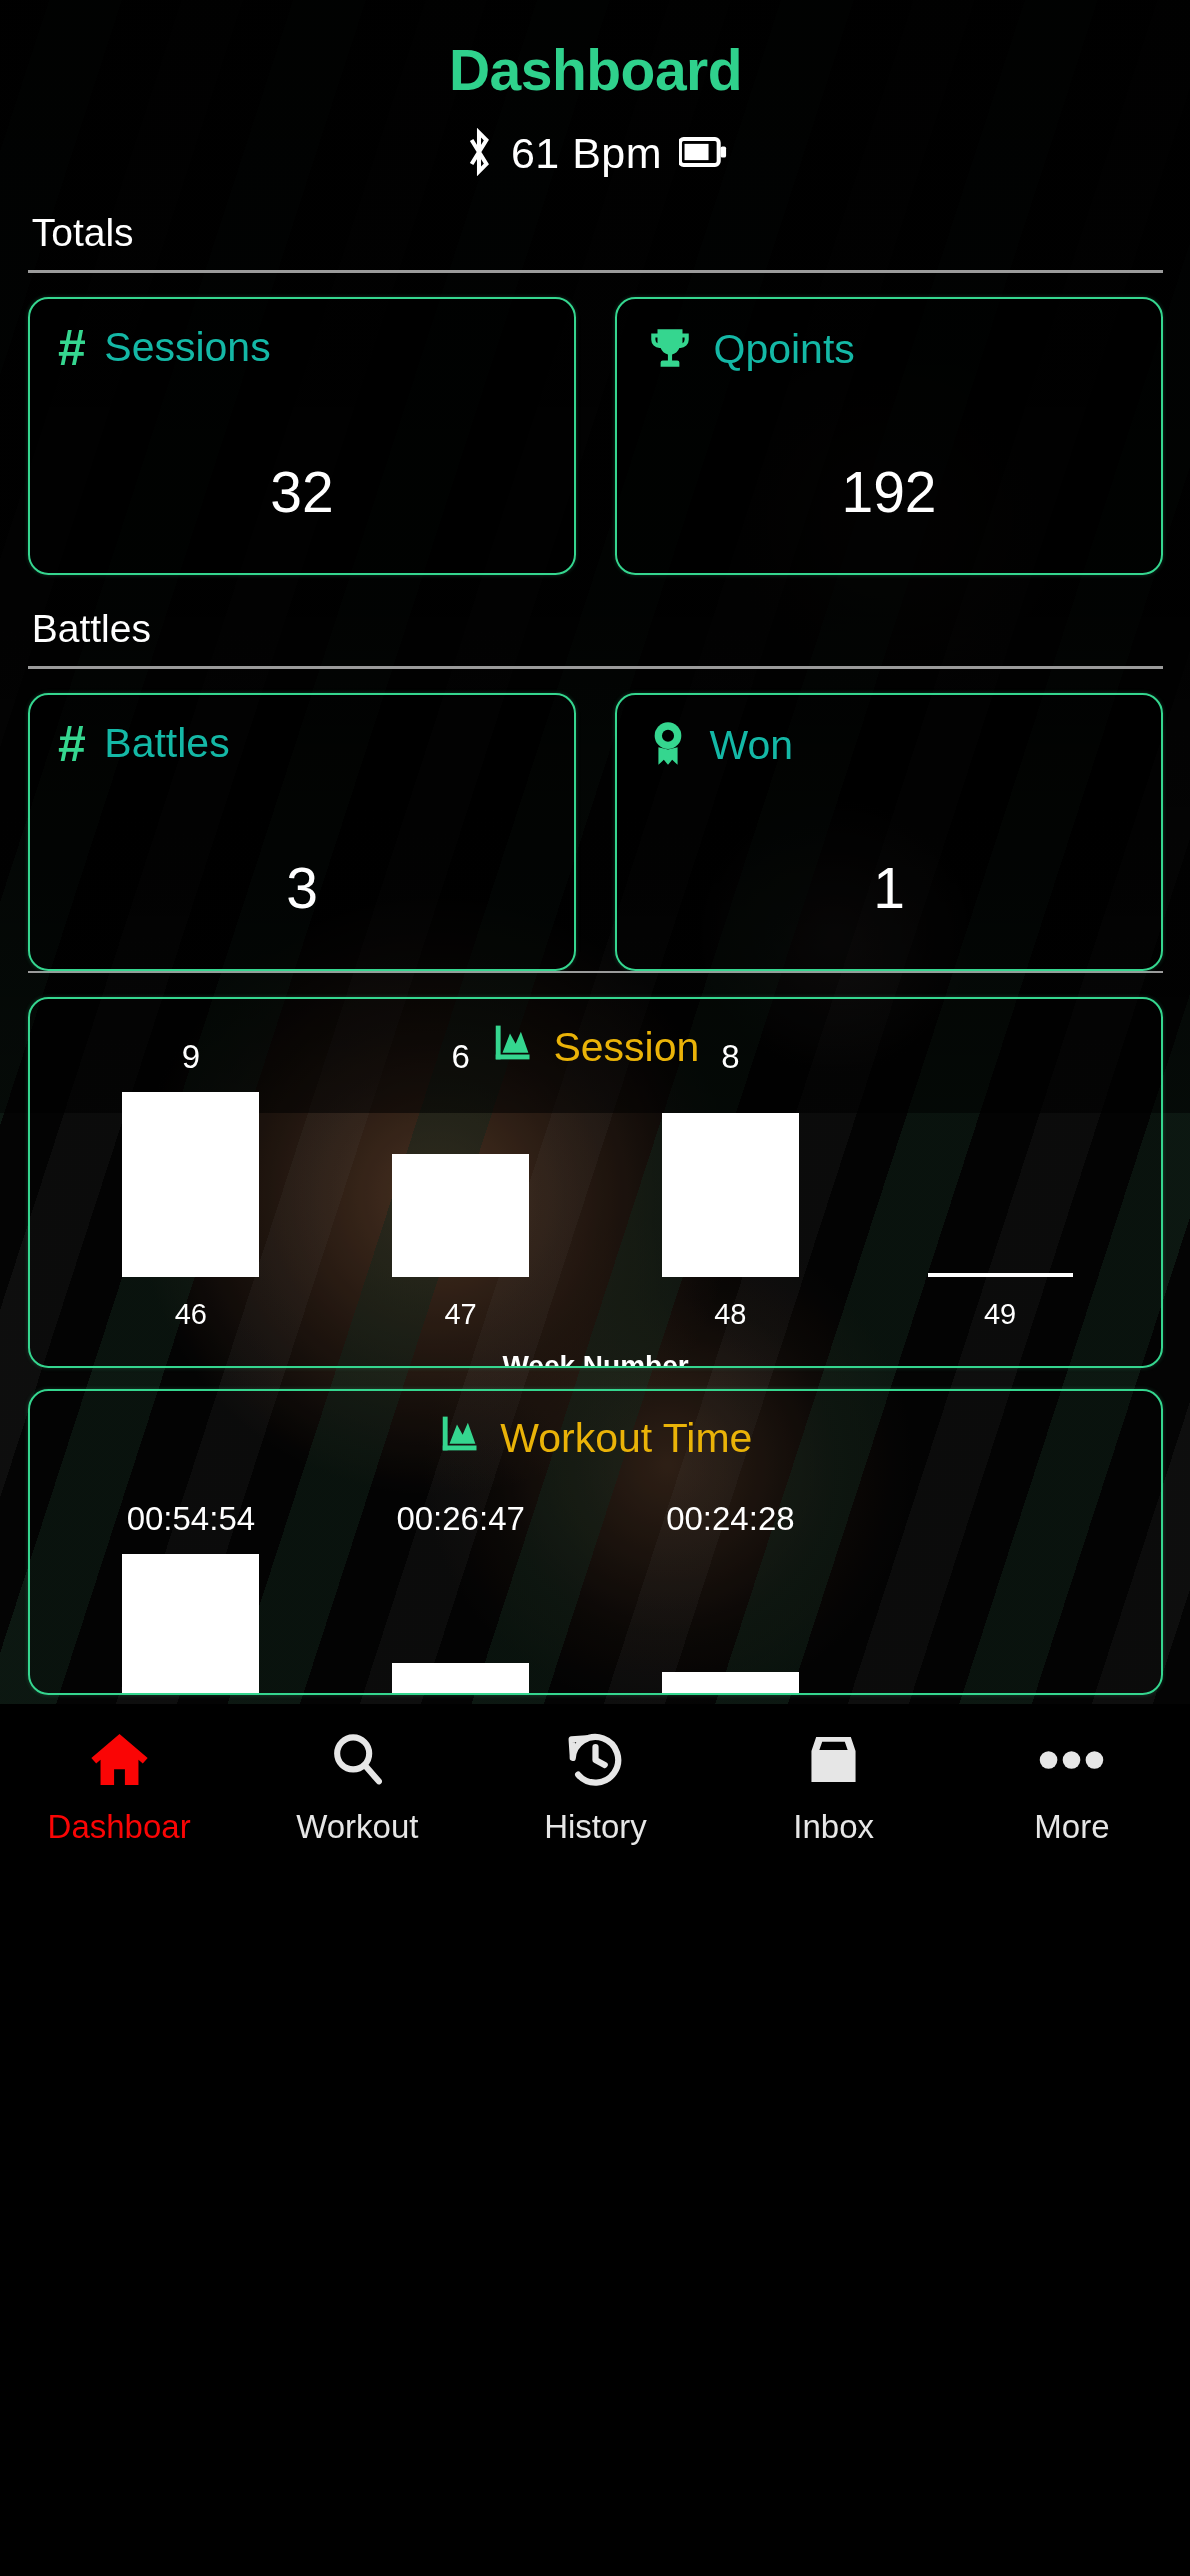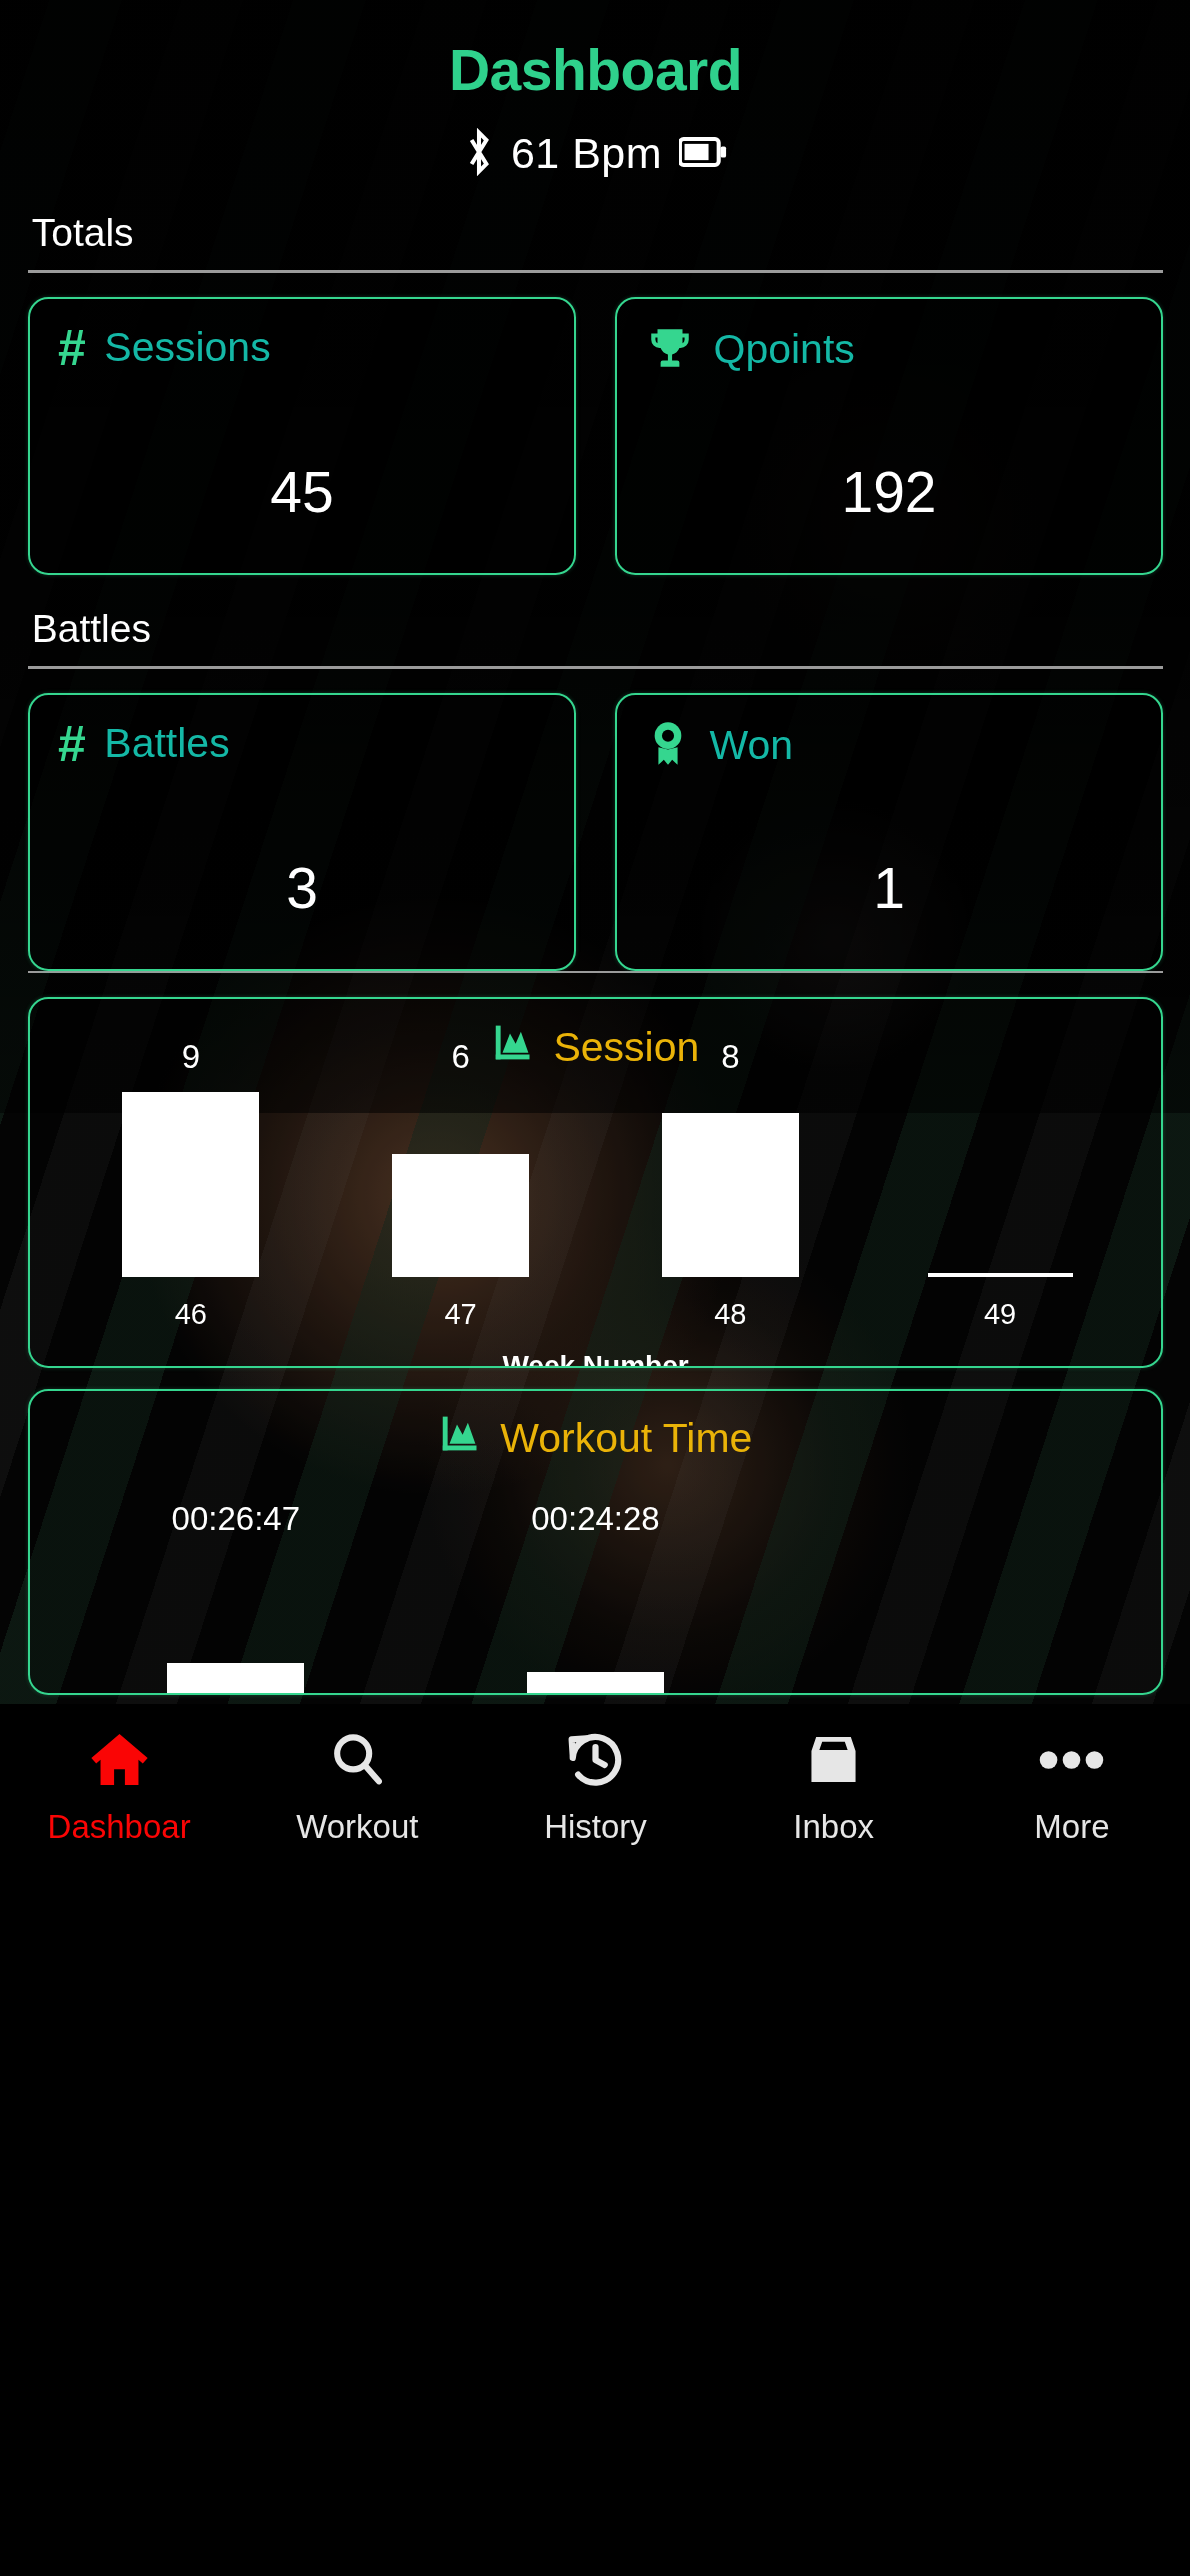--- a/index.html
+++ b/index.html
@@ -206,21 +206,21 @@
       <div class="section-label">Totals</div>
       <div class="section-rule"></div>
 
       <div class="card-row">
 
         <div class="stat-card">
           <div class="stat-head">
             <span class="hash-icon">#</span>
             <span class="lbl">Sessions</span>
           </div>
-          <div class="stat-value">45</div>
+          <div class="stat-value">32</div>
         </div>
 
         <div class="stat-card">
           <div class="stat-head">
             <span>
               <svg width="50" height="50" viewBox="0 0 24 24" fill="#35d68f">
                 <path d="M6 3h12v2h3v3a4 4 0 0 1-4 4h-.5a5.2 5.2 0 0 1-3.5 3.1V18h2.5a1 1 0 0 1 1 1v2H7.5v-2a1 1 0 0 1 1-1H11v-2.9A5.2 5.2 0 0 1 7.5 12H7a4 4 0 0 1-4-4V5h3V3zm0 4H5v1a2 2 0 0 0 1 1.7V7zm12 0v2.7A2 2 0 0 0 19 8V7h-1z"></path>
               </svg>
             </span>
             <span class="lbl">Qpoints</span>
@@ -314,20 +314,24 @@
               <rect x="2" y="3" width="2.6" height="18"></rect>
               <rect x="2" y="18.4" width="18" height="2.6"></rect>
               <path d="M5.6 17.4 L9.6 7.2 L12.6 12.6 L15.4 6.2 L19.4 17.4z"></path>
             </svg>
           </span>
           <span class="t">Workout Time</span>
         </div>
 
         <div class="plot" id="plot-workout">
           <div class="bar-col">
+            <span class="bar-val">00:54:54</span>
+            <div class="bar" style="height:100%"></div>
+          </div>
+          <div class="bar-col">
             <span class="bar-val">00:26:47</span>
             <div class="bar" style="height:48.8%"></div>
           </div>
           <div class="bar-col">
             <span class="bar-val">00:24:28</span>
             <div class="bar" style="height:44.6%"></div>
           </div>
           <div class="bar-col">
             <span class="bar-val"></span>
 

